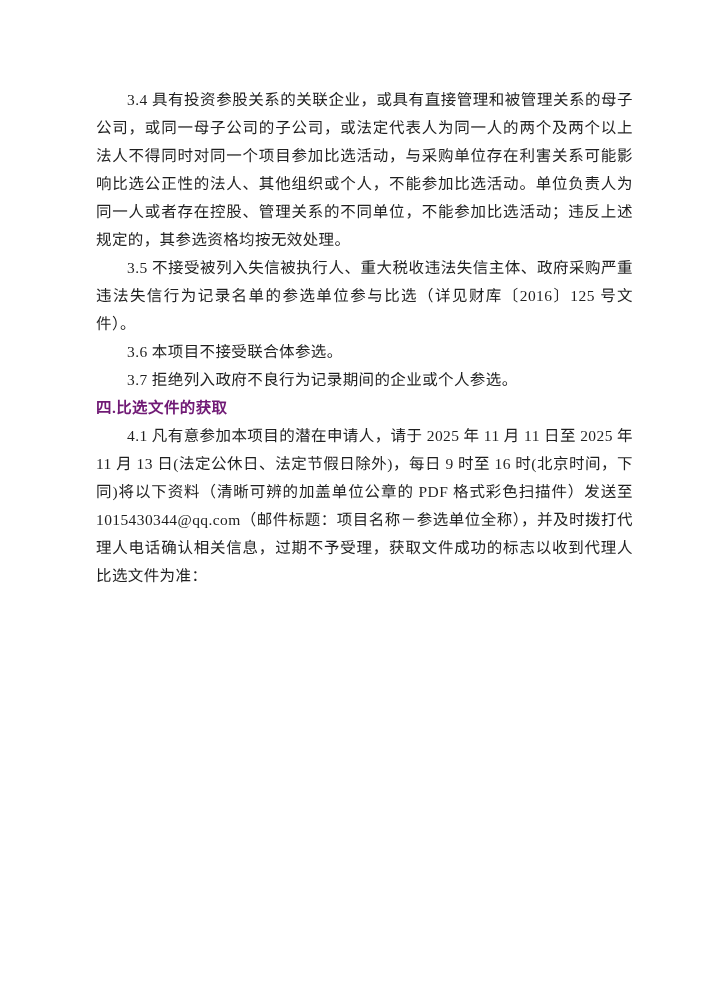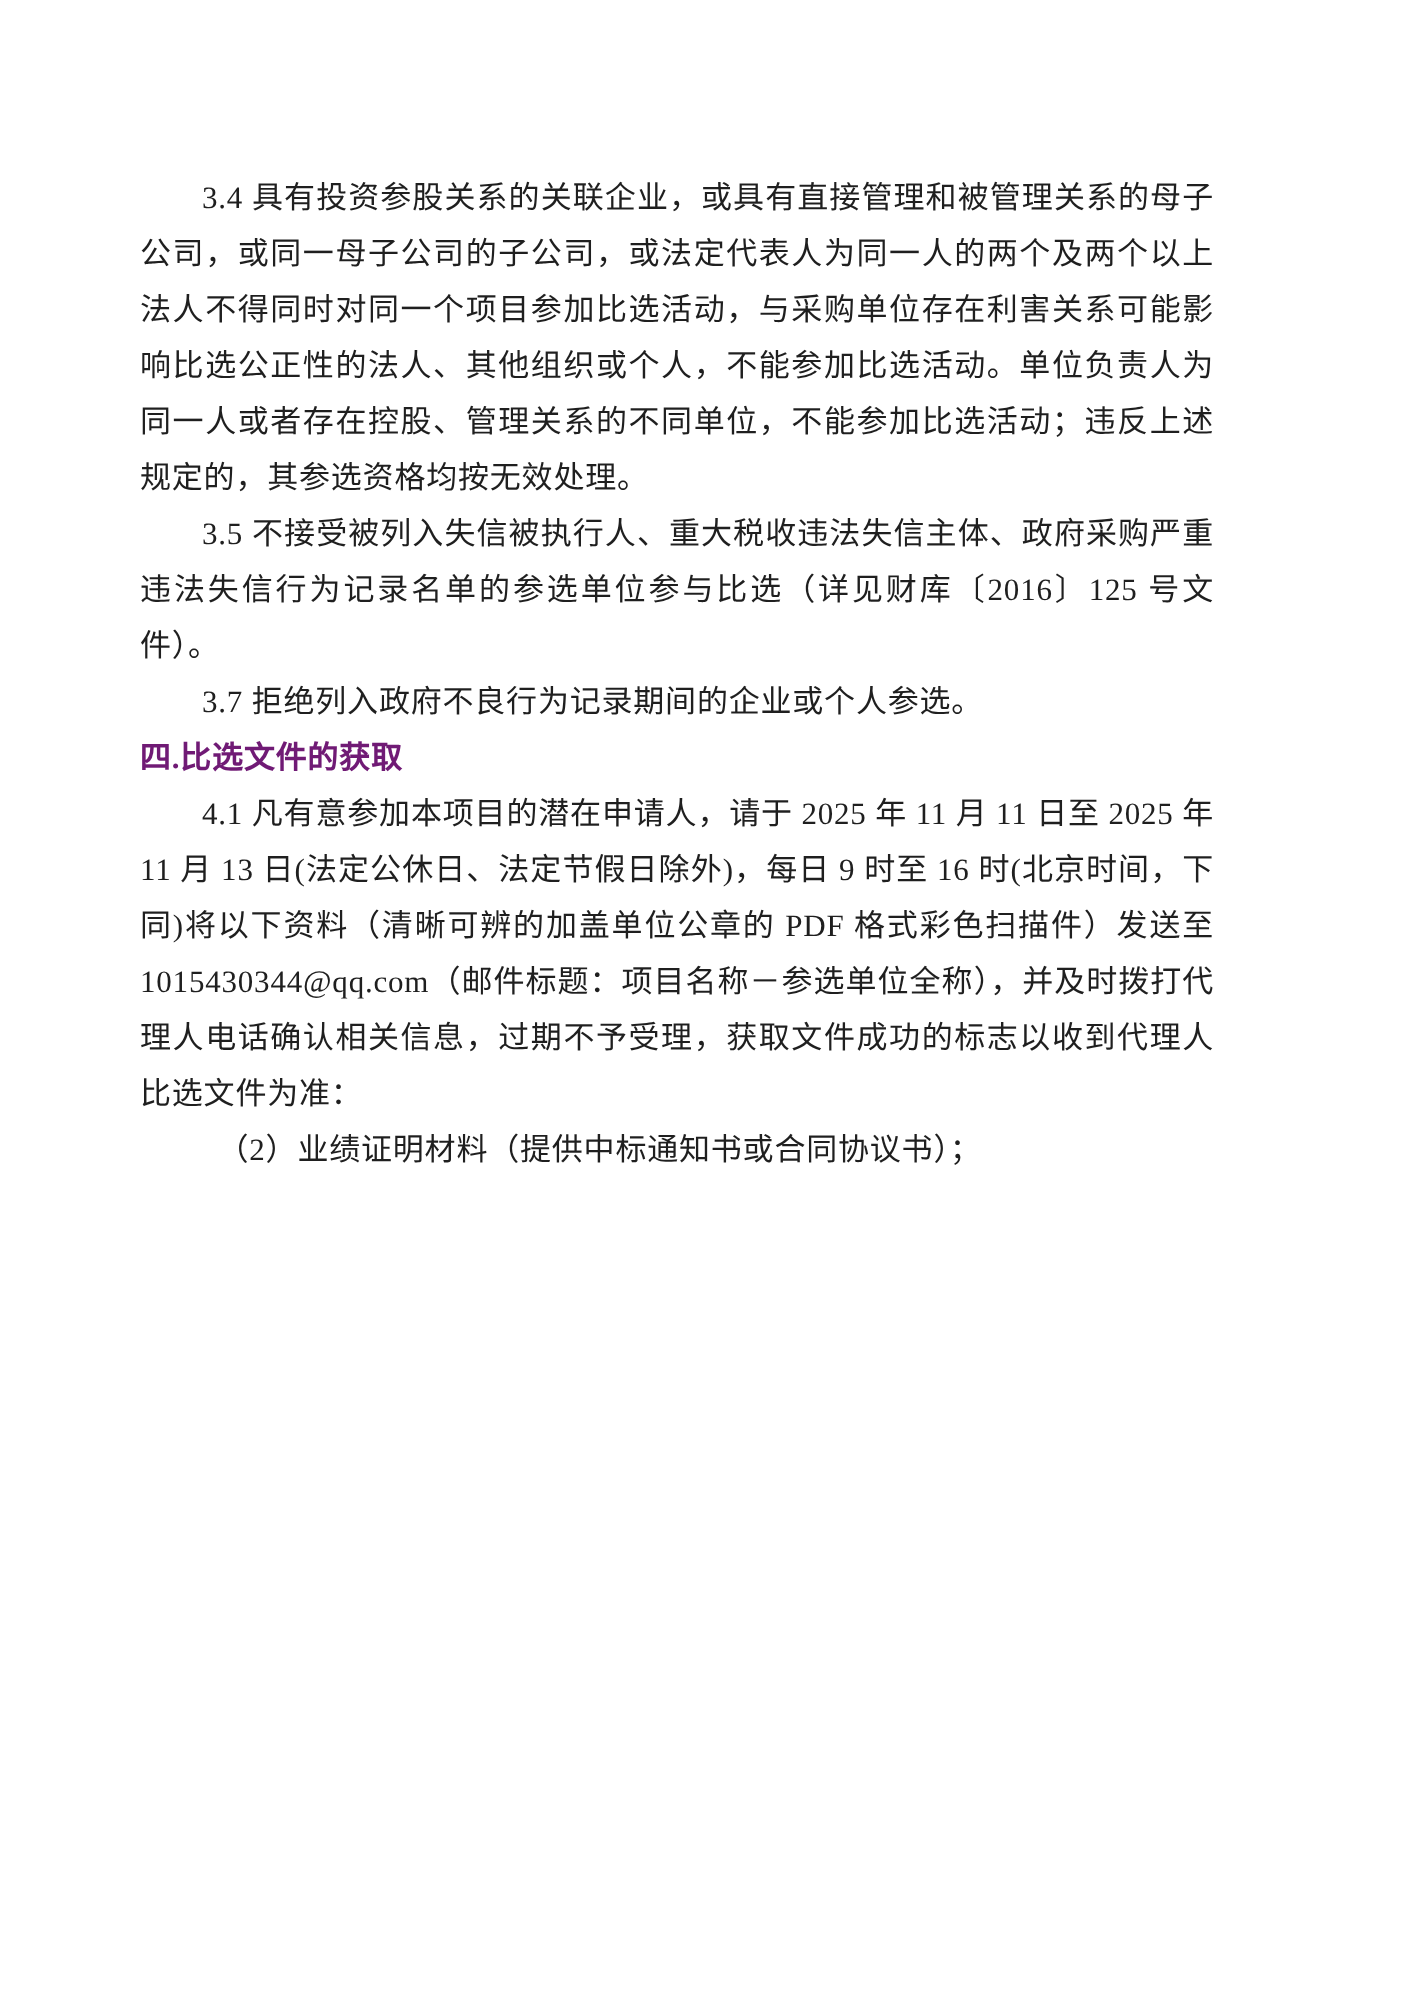--- a/index.html
+++ b/index.html
@@ -6,21 +6,21 @@
   html, body {
     background: #ffffff;
     font-family: "Liberation Serif", "DejaVu Serif", serif;
   }
   .page {
     position: relative;
     width: 707px;
     height: 836px;
     background: #ffffff;
     overflow: hidden;
-    padding: 86px 85px 40px 70px;
+    padding: 86px 85px 40px 96px;
   }
   .doc {
     width: 537px;
     font-size: 15.5px;
     line-height: 28px;
     color: #1f1f1f;
     text-align: justify;
     letter-spacing: 0.4px;
   }
   .doc p { margin: 0; }
@@ -32,18 +32,18 @@
   }
   .doc p.list_item { text-indent: 2.5em; }
 </style>
 </head>
 <body>
 
 <div class="page">
   <div class="doc">
       <p class="paragraph">3.4 具有投资参股关系的关联企业，或具有直接管理和被管理关系的母子公司，或同一母子公司的子公司，或法定代表人为同一人的两个及两个以上法人不得同时对同一个项目参加比选活动，与采购单位存在利害关系可能影响比选公正性的法人、其他组织或个人，不能参加比选活动。单位负责人为同一人或者存在控股、管理关系的不同单位，不能参加比选活动；违反上述规定的，其参选资格均按无效处理。</p>
       <p class="paragraph">3.5 不接受被列入失信被执行人、重大税收违法失信主体、政府采购严重违法失信行为记录名单的参选单位参与比选（详见财库〔2016〕125 号文件）。</p>
+      <p class="paragraph">3.6 本项目不接受联合体参选。</p>
       <p class="paragraph">3.7 拒绝列入政府不良行为记录期间的企业或个人参选。</p>
       <p class="heading">四.比选文件的获取</p>
       <p class="paragraph">4.1 凡有意参加本项目的潜在申请人，请于 2025 年 11 月 11 日至 2025 年 11 月 13 日(法定公休日、法定节假日除外)，每日 9 时至 16 时(北京时间，下同)将以下资料（清晰可辨的加盖单位公章的 PDF 格式彩色扫描件）发送至 1015430344@qq.com（邮件标题：项目名称－参选单位全称），并及时拨打代理人电话确认相关信息，过期不予受理，获取文件成功的标志以收到代理人比选文件为准：</p>
-      <p class="list_item">（2）业绩证明材料（提供中标通知书或合同协议书）；</p>
     </div>
 </div>
 
 </body></html>

